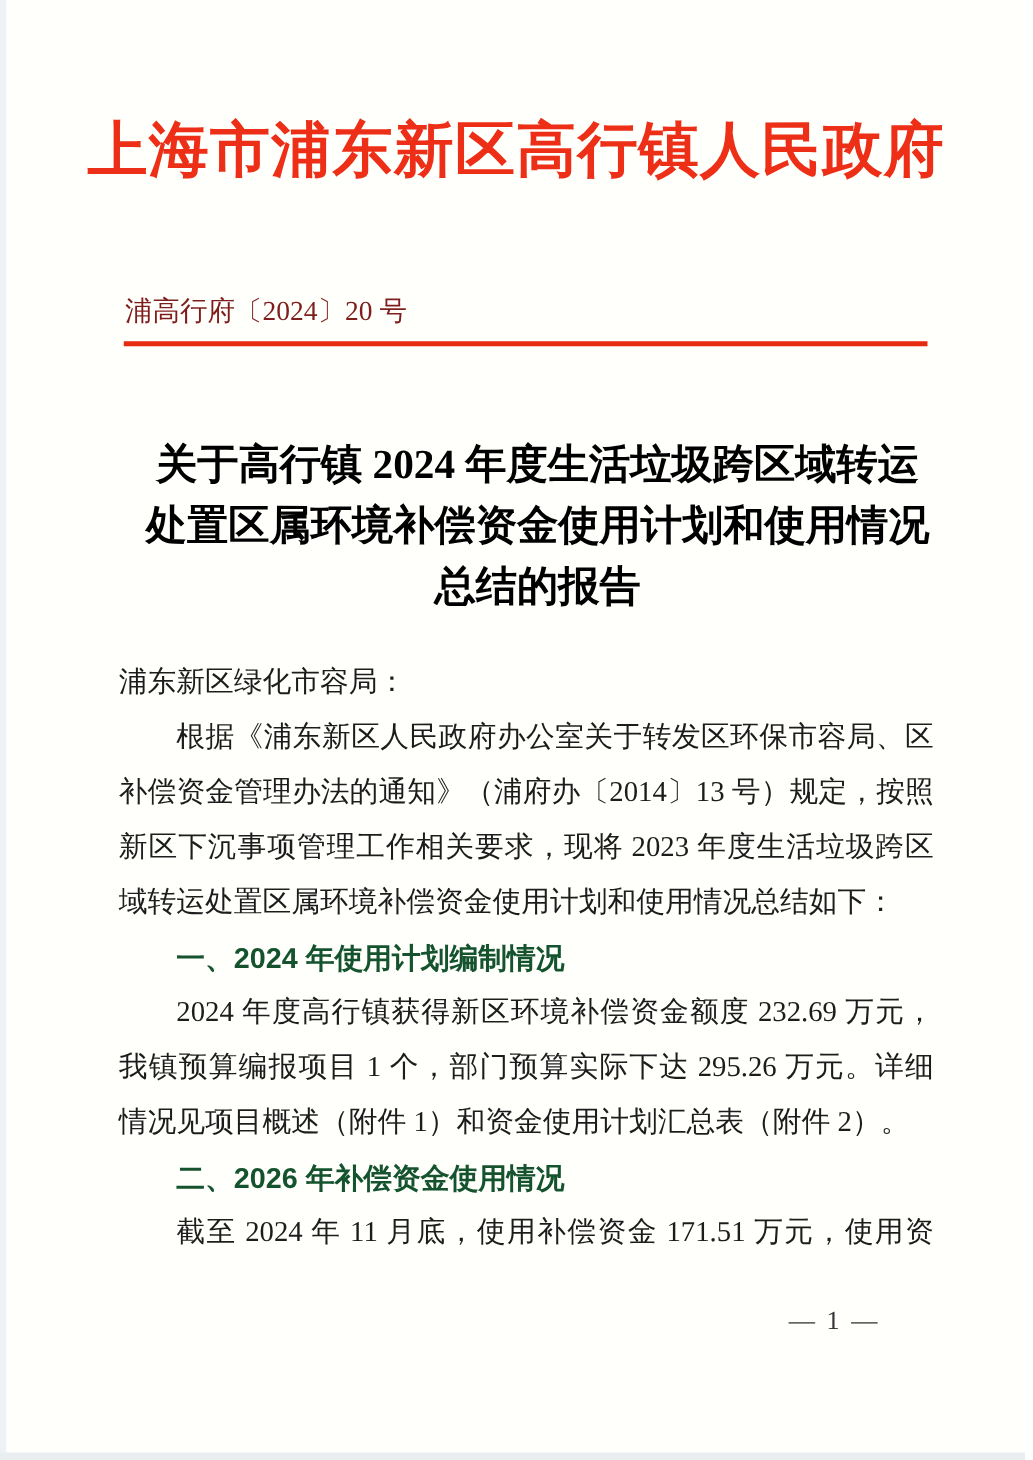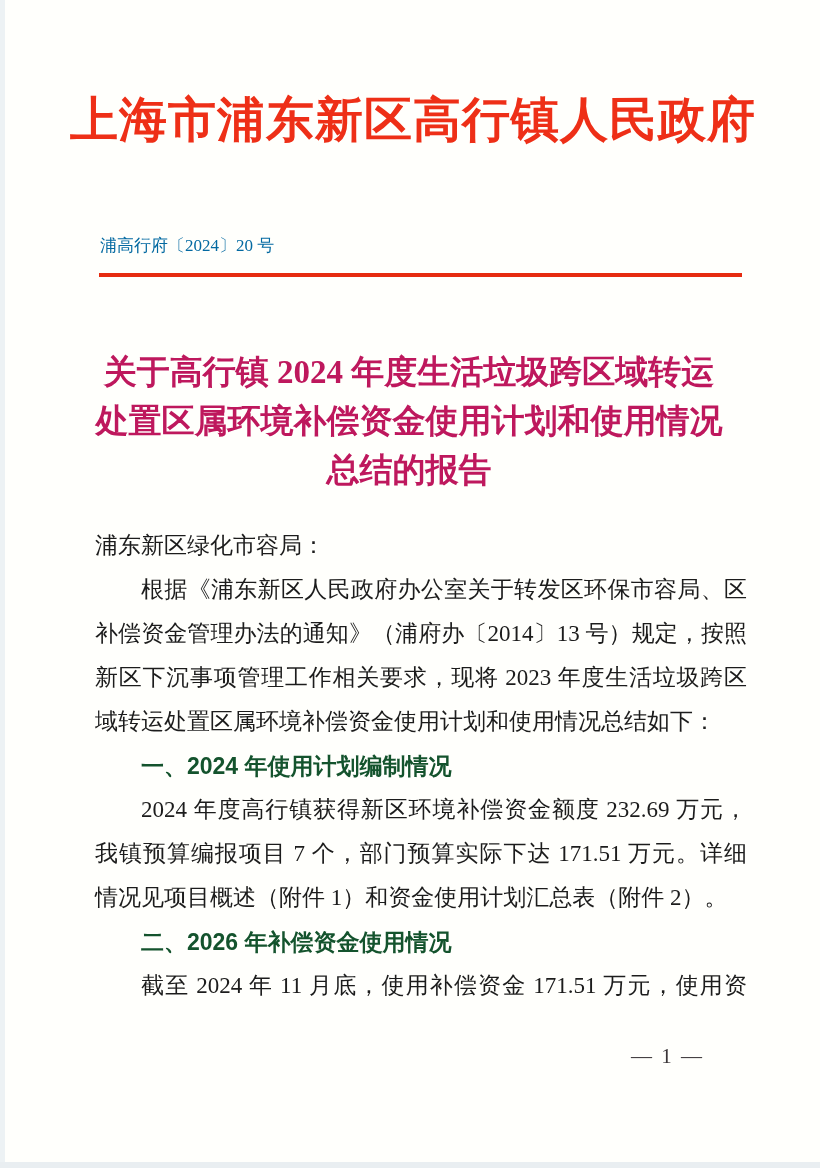--- a/index.html
+++ b/index.html
@@ -48,22 +48,22 @@
 
   
   .doc-line {
     position: absolute;
     top: 234px;
     left: 100px;
     width: 642px;
     display: flex;
     justify-content: space-between;
     align-items: center;
-    font-size: 17px;
-    color: #0369a1;
+    font-size: 22px;
+    color: #7f1d1d;
     white-space: nowrap;
   }
   .signer {
     display: inline-flex;
     align-items: baseline;
   }
   .signer .name { margin-left: 6px; }
 
   .red-rule {
     position: absolute;
@@ -71,27 +71,27 @@
     left: 99px;
     width: 643px;
     height: 4px;
     background: #e62b10;
   }
 
   
   .doc-title {
     position: absolute;
     top: 348px;
-    left: 56px;
+    left: 77px;
     width: 706px;
     text-align: center;
     font-size: 33px;
     line-height: 49px;
     font-weight: bold;
-    color: #be185d;
+    color: #000000;
     font-family: "Liberation Serif", serif;
   }
 
   
   .body-text {
     position: absolute;
     top: 524px;
     left: 95px;
     width: 652px;
     font-size: 23px;
@@ -153,21 +153,21 @@
     <div class="line">浦东新区绿化市容局：</div>
 
     <div class="line just indent">根据《浦东新区人民政府办公室关于转发区环保市容局、区</div>
     <div class="line just">补偿资金管理办法的通知》（浦府办〔2014〕13 号）规定，按照</div>
     <div class="line just">新区下沉事项管理工作相关要求，现将 2023 年度生活垃圾跨区</div>
     <div class="line">域转运处置区属环境补偿资金使用计划和使用情况总结如下：</div>
 
     <div class="line heading">一、2024 年使用计划编制情况</div>
 
     <div class="line just indent">2024 年度高行镇获得新区环境补偿资金额度 232.69 万元，</div>
-    <div class="line just">我镇预算编报项目 7 个，部门预算实际下达 171.51 万元。详细</div>
+    <div class="line just">我镇预算编报项目 1 个，部门预算实际下达 295.26 万元。详细</div>
     <div class="line">情况见项目概述（附件 1）和资金使用计划汇总表（附件 2）。</div>
 
     <div class="line heading">二、2026 年补偿资金使用情况</div>
 
     <div class="line just indent">截至 2024 年 11 月底，使用补偿资金 171.51 万元，使用资</div>
 
   </div>
 
   <div class="page-number">— 1 —</div>
 

